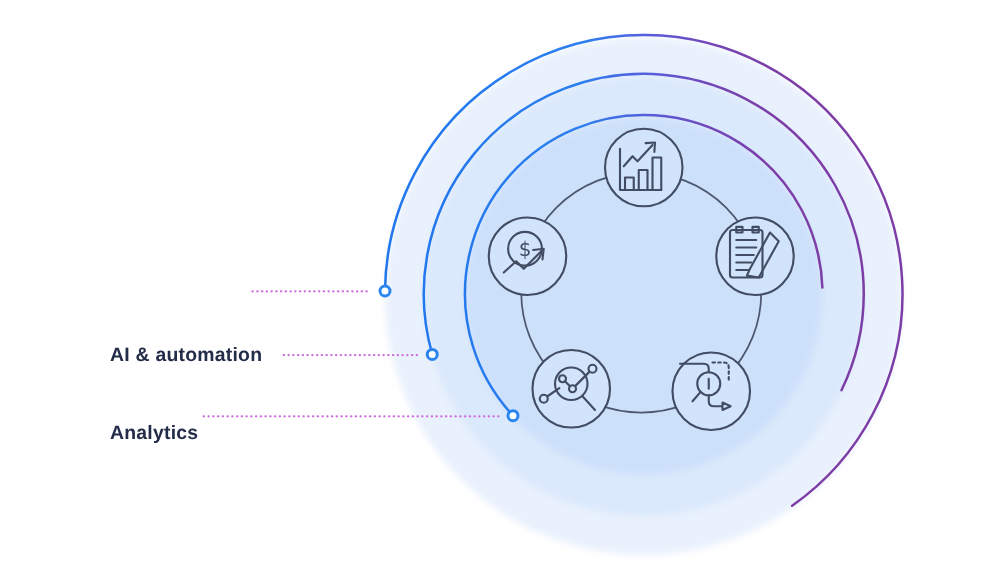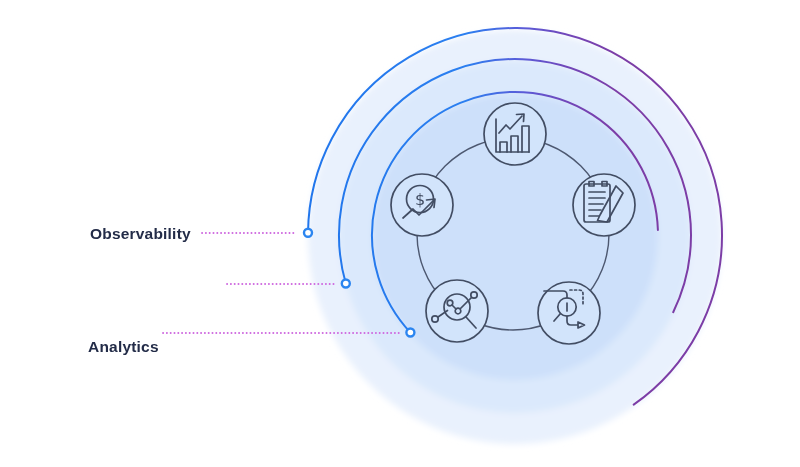--- a/index.html
+++ b/index.html
@@ -115,16 +115,16 @@
 
     <g transform="translate(422,205)" fill="none" stroke="#424d63" stroke-width="1.7" stroke-linecap="round" stroke-linejoin="round">
       <circle r="31" fill="#d2e4fb"></circle>
       <circle cx="-2" cy="-6" r="13.5"></circle>
       <text x="-2" y="-5.5" text-anchor="middle" dominant-baseline="central" font-family="DejaVu Sans, sans-serif" font-size="16" font-weight="400" fill="#424d63" stroke="none">$</text>
       <path d="M -19,13 L -9,4 L -3,10 L 12,-5"></path>
       <path d="M 4.5,-5 L 13,-6 L 12,2.5"></path>
     </g>
   </svg>
 
-  <div class="side-label lbl-observability">Observability</div>
+  <div class="side-label lbl-ai">AI &amp; automation</div>
   <div class="side-label lbl-analytics">Analytics</div>
 
 </div>
 
 </body></html>

